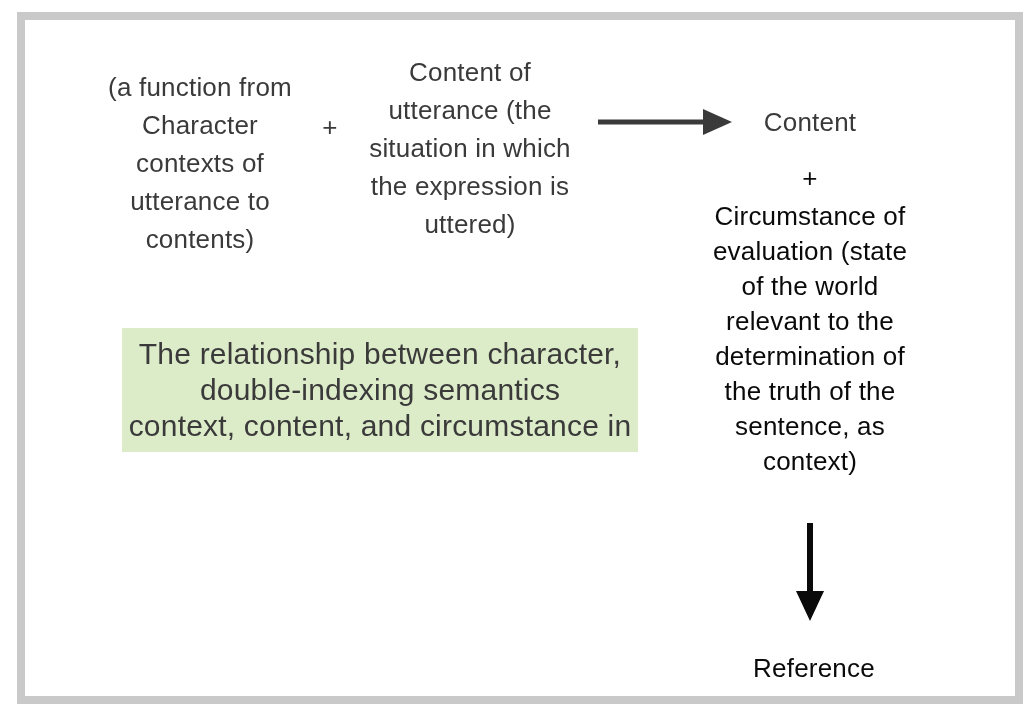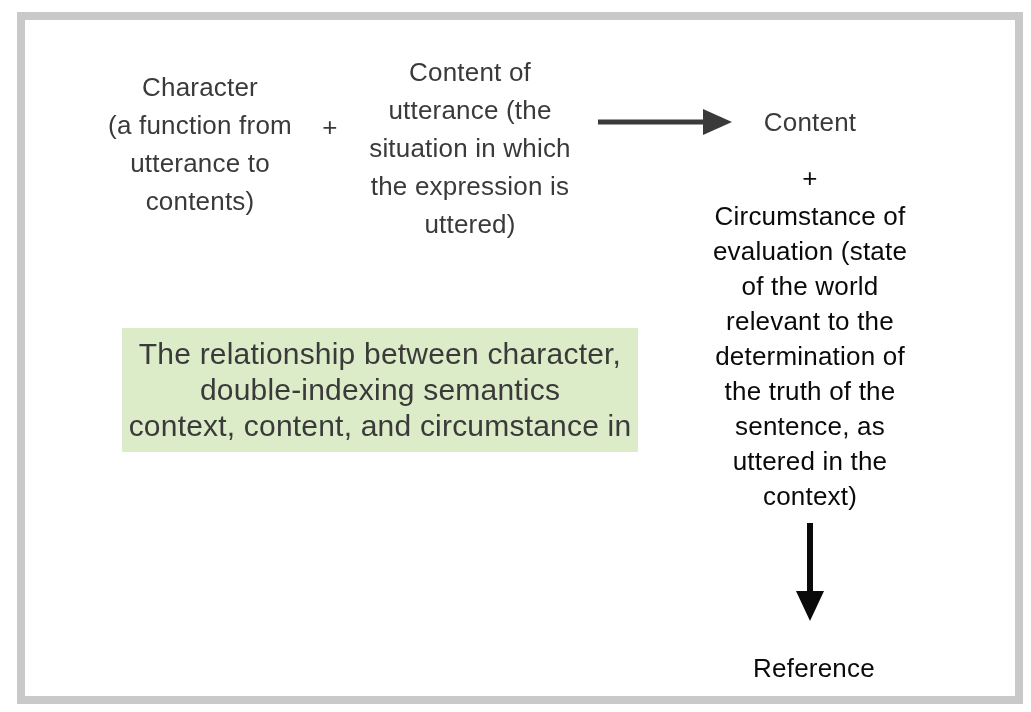--- a/index.html
+++ b/index.html
@@ -60,22 +60,23 @@
   .caption-box span{display:block;}
 </style>
 </head>
 <body>
 
 <div class="page">
 
   <div class="frame"></div>
 
   <div class="tblock char-block">
+    <span>(a function from</span>
     <span>Character</span>
-    <span>(a function from</span>
+    <span>contexts of</span>
     <span>utterance to</span>
     <span>contents)</span>
   </div>
 
   <div class="tblock plus-left">+</div>
 
   <div class="tblock context-block">
     <span>Content of</span>
     <span>utterance (the</span>
     <span>situation in which</span>
@@ -93,21 +94,20 @@
   <div class="tblock plus-right">+</div>
 
   <div class="tblock circumstance-block">
     <span>Circumstance of</span>
     <span>evaluation (state</span>
     <span>of the world</span>
     <span>relevant to the</span>
     <span>determination of</span>
     <span>the truth of the</span>
     <span>sentence, as</span>
-    <span>uttered in the</span>
     <span>context)</span>
   </div>
 
   <svg class="arrow-down-svg" width="40" height="100" viewBox="0 0 40 100" xmlns="http://www.w3.org/2000/svg">
     <rect class="shape" x="17" y="0" width="6" height="73"></rect>
     <polygon class="shape" points="6,68 34,68 20,98"></polygon>
   </svg>
 
   <div class="tblock reference-label">Reference</div>
 

